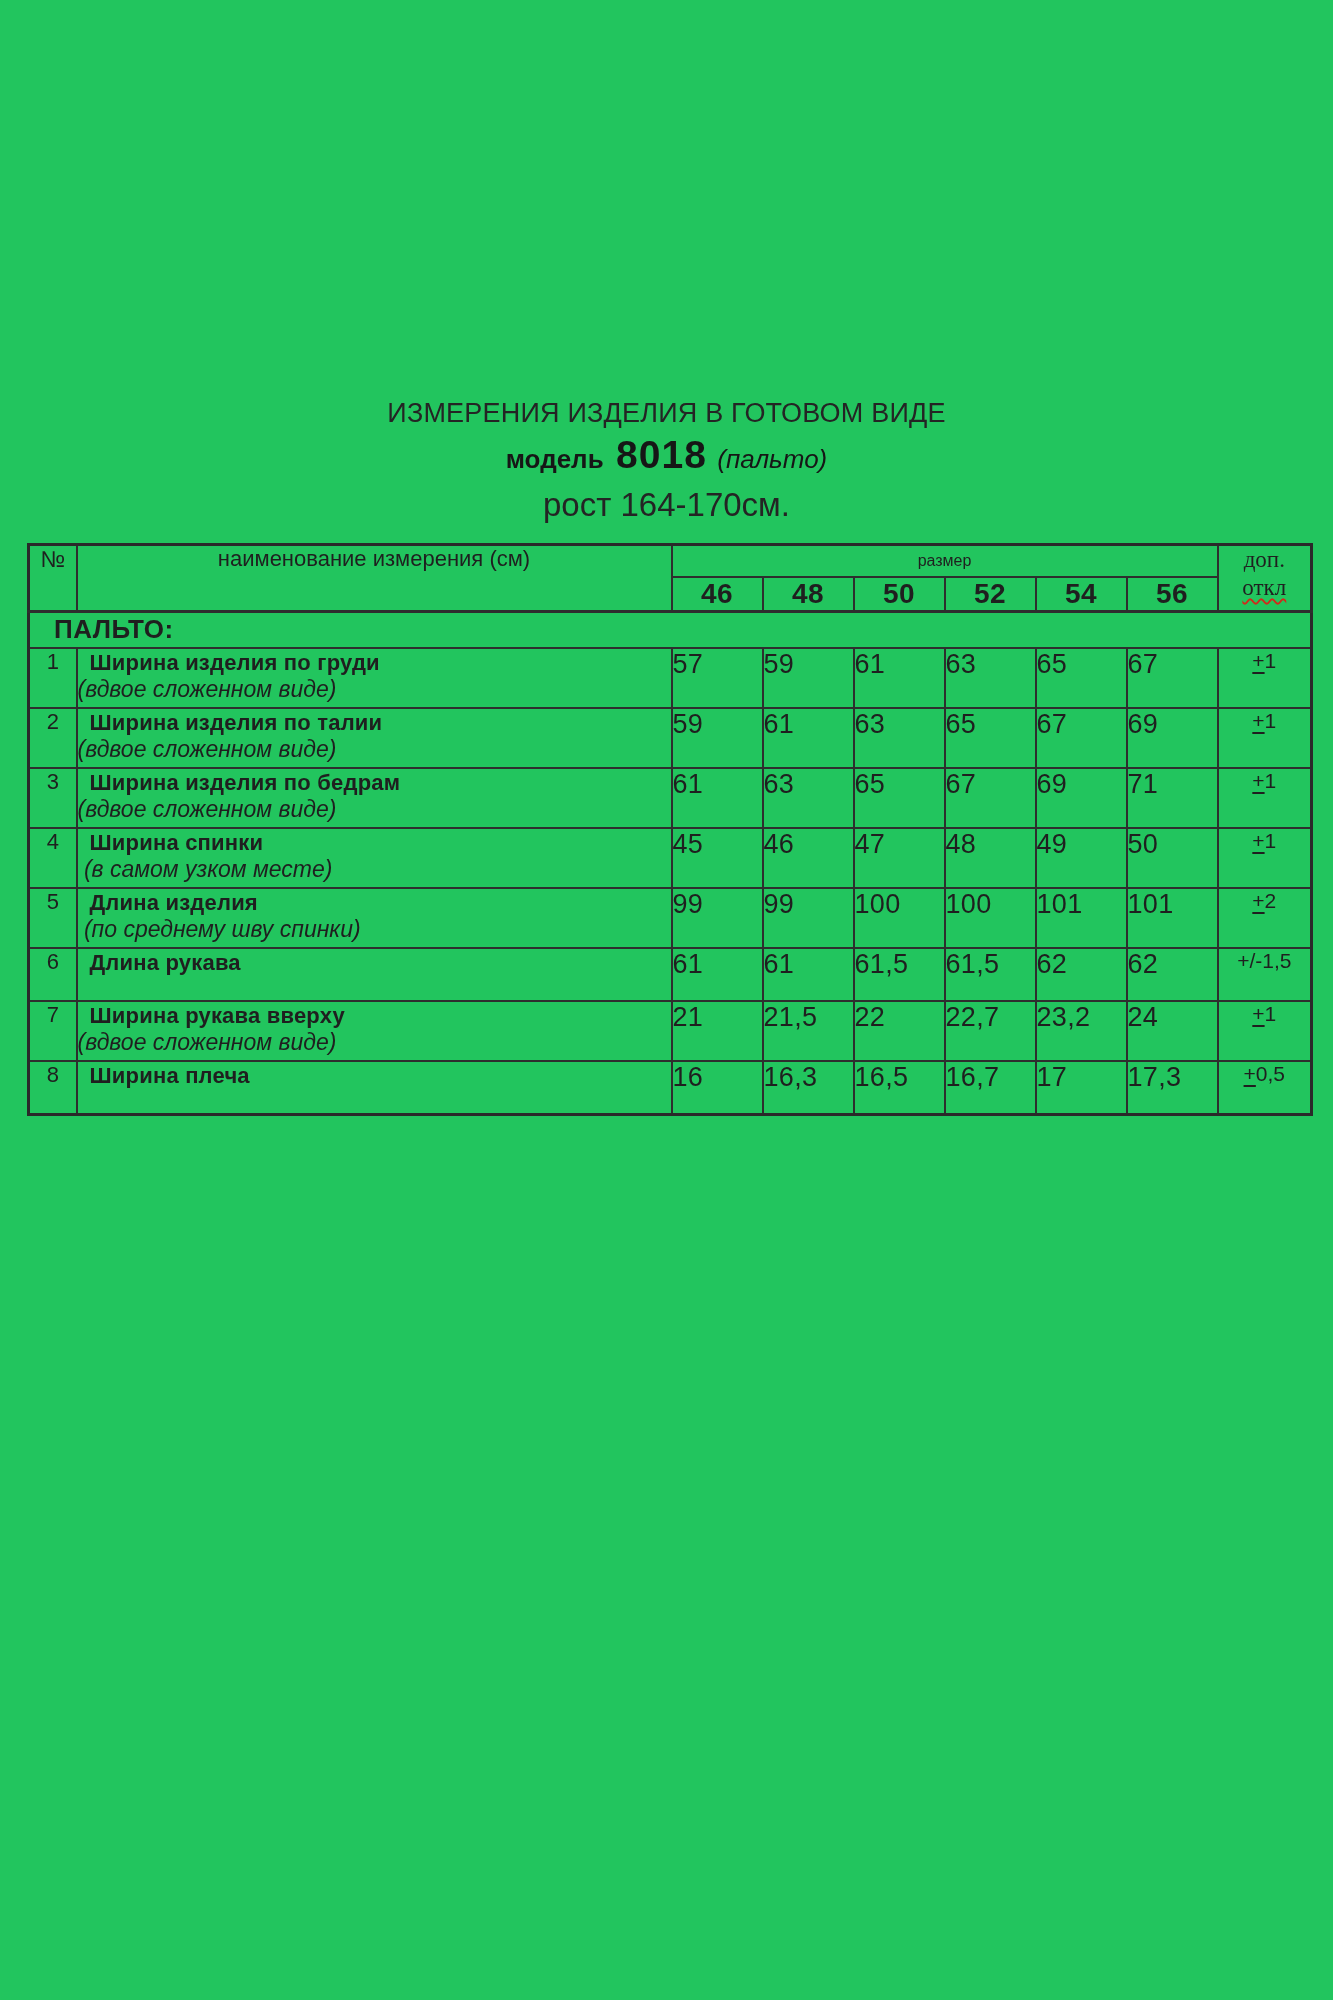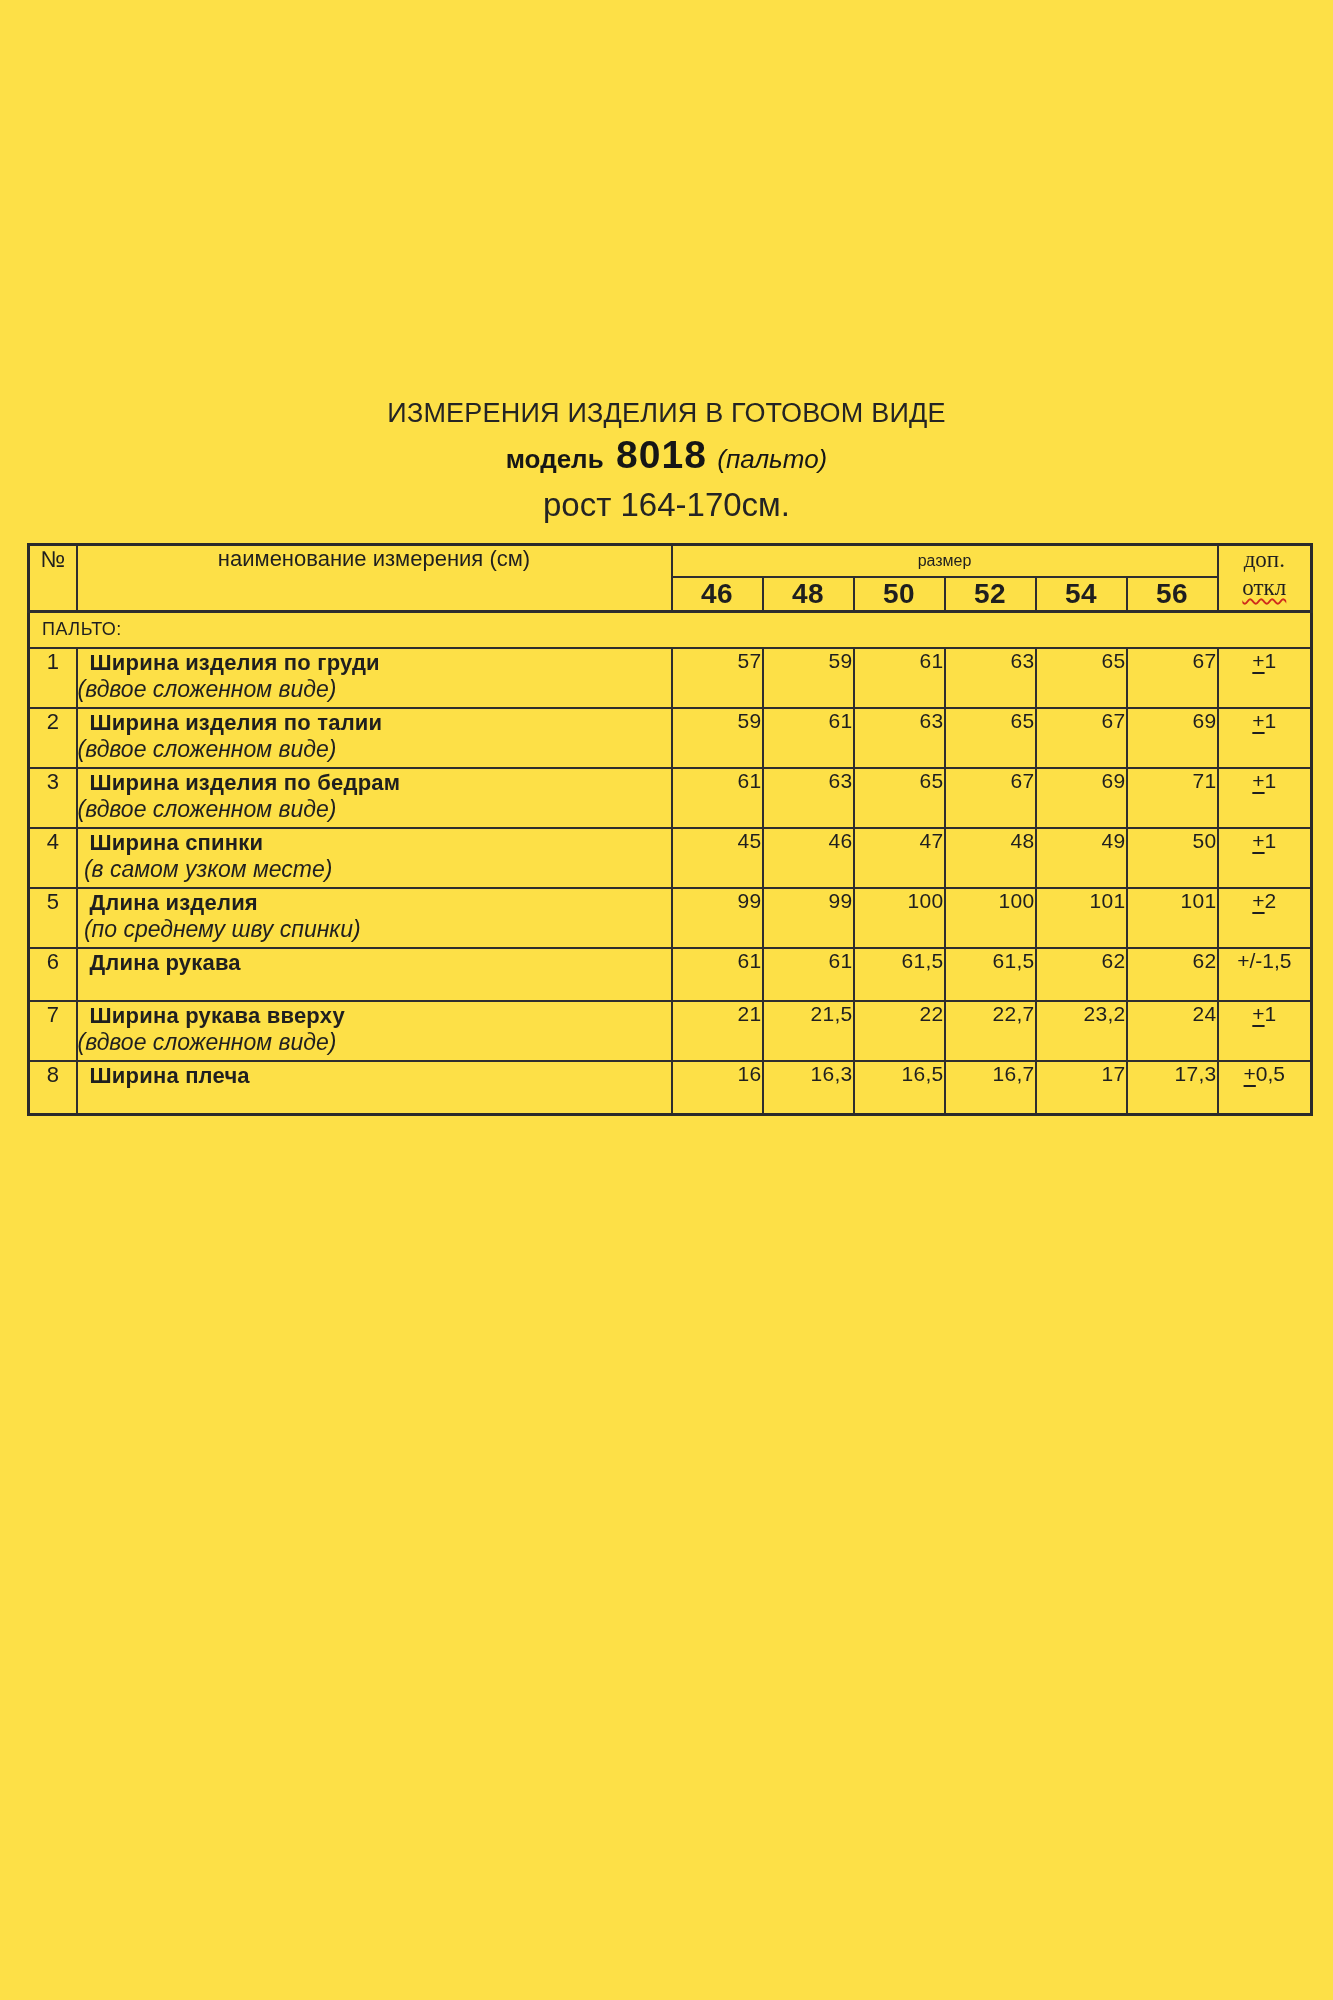--- a/index.html
+++ b/index.html
@@ -4,21 +4,21 @@
 <style>
   html, body {
     margin: 0;
     padding: 0;
     background: #ffffff;
   }
   .page {
     position: relative;
     width: 1333px;
     height: 2000px;
-    background: #fde047;
+    background: #22c55e;
     font-family: "Liberation Sans", "DejaVu Sans", sans-serif;
     color: #1f1f1f;
     overflow: hidden;
   }
 
   
   .titles {
     position: absolute;
     top: 396px;
     left: 0;
@@ -110,24 +110,24 @@
   th.size-th {
     font-size: 28px;
     font-weight: bold;
     height: 32px;
     line-height: 31px;
     letter-spacing: 0.5px;
   }
 
   tr.section-row td {
     height: 34px;
-    font-size: 18px;
-    font-weight: normal;
+    font-size: 26px;
+    font-weight: bold;
     line-height: 33px;
-    padding-left: 12px;
+    padding-left: 24px;
     letter-spacing: 0.5px;
     border-top-width: 3px;
   }
 
   tr.m-row.two-line { height: 60px; }
   tr.m-row.one-line { height: 53px; }
 
   td.num-cell {
     text-align: center;
     font-size: 22px;
@@ -142,22 +142,22 @@
     white-space: pre;
     padding-left: 12px;
   }
   .m-note {
     font-size: 23px;
     font-style: italic;
     line-height: 26px;
     white-space: pre;
   }
   td.value-cell {
-    text-align: right;
-    font-size: 21px;
+    text-align: left;
+    font-size: 27px;
     padding-top: 4px;
     letter-spacing: 0.3px;
   }
   td.tol-cell {
     text-align: center;
     font-size: 21px;
     padding-top: 4px;
   }
   td.tol-cell u {
     text-decoration-thickness: 2px;

